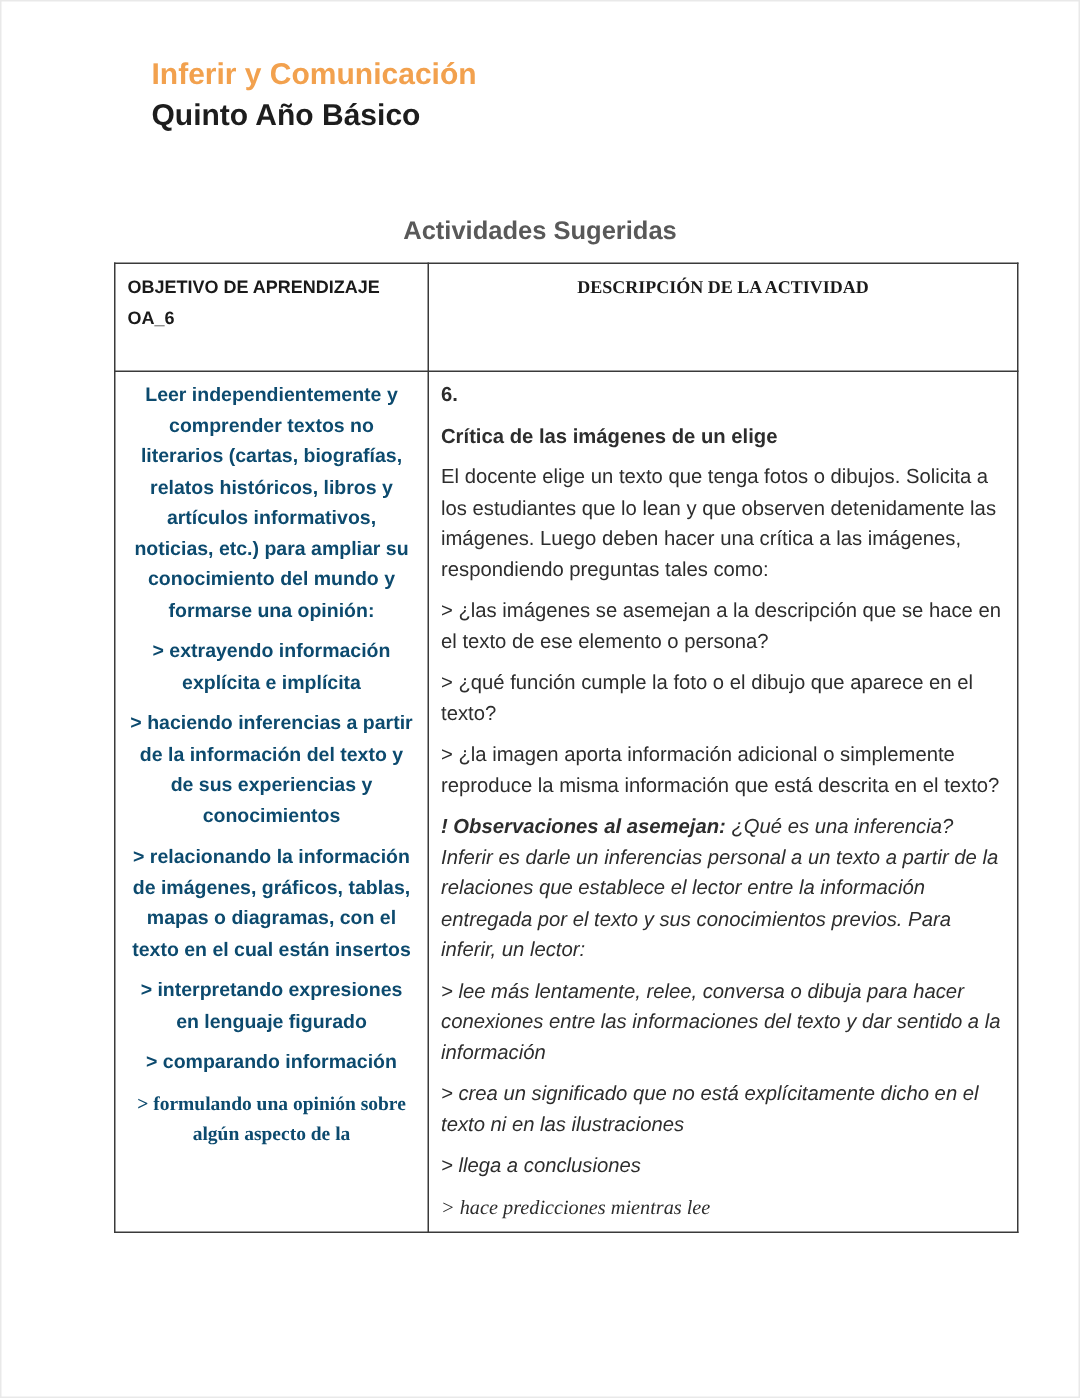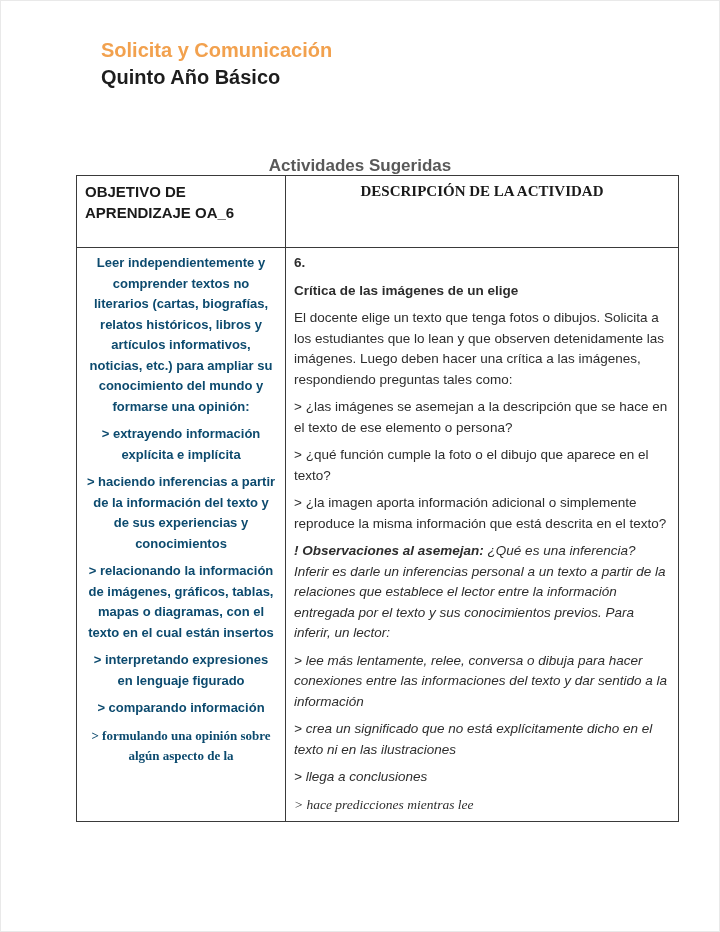--- a/index.html
+++ b/index.html
@@ -24,21 +24,21 @@
   }
   .doc-header .line { font-size: 20px; font-weight: bold; line-height: 27px; }
   .header-right { text-align: right; }
   .orange { color: #F2A14E; }
   .dark   { color: #1d1d1d; }
 
   
   .doc-title {
     position: absolute;
     left: 0; right: 0; top: 139px;
-    margin: 16px;
+    margin: 4px;
     text-align: center;
     font-size: 17px;
     font-weight: bold;
     color: #595959;
   }
 
   
   .activities-table {
     position: absolute;
     left: 75px; top: 174px;
@@ -47,41 +47,41 @@
     table-layout: fixed;
   }
   .activities-table th, .activities-table td {
     border: 1px solid #3a3a3a;
     vertical-align: top;
     padding: 5px 8px 6px 8px;
   }
   .col-obj  { width: 192px; }
   .col-desc { width: 376px; font-family: Liberation Serif, serif; }
 
-  th { font-size: 15px; line-height: 21px; color: #1a1a1a; }
+  th { font-size: 12px; line-height: 21px; color: #1a1a1a; }
   th.col-obj  { text-align: left; padding-bottom: 24px; }
   th.col-desc { text-align: center; }
 
   td { font-size: 13.5px; line-height: 20.5px; }
   td p { margin: 0 0 7px 0; }
   td p:last-child { margin-bottom: 0; font-family: Liberation Serif, serif; }
 
   .cell-objective { font-weight: bold; color: #0c4a6e; font-size: 13px; text-align: center; }
   .cell-activity  { color: #2d2d2d; }
 
   .b { font-weight: bold; }
   .i { font-style: italic; }
   .bi { font-weight: bold; font-style: italic; }
 </style>
 </head>
 <body>
 
 <header class="doc-header">
   <div class="header-left">
-    <div class="line orange">Solicita y Comunicación</div>
+    <div class="line orange">Inferir y Comunicación</div>
     <div class="line dark">Quinto Año Básico</div>
   </div>
 </header>
 
 <h1 class="doc-title">Actividades Sugeridas</h1>
 
 <table class="activities-table">
   <thead>
     <tr>
       <th class="col-obj">OBJETIVO DE APRENDIZAJE OA_6</th>

